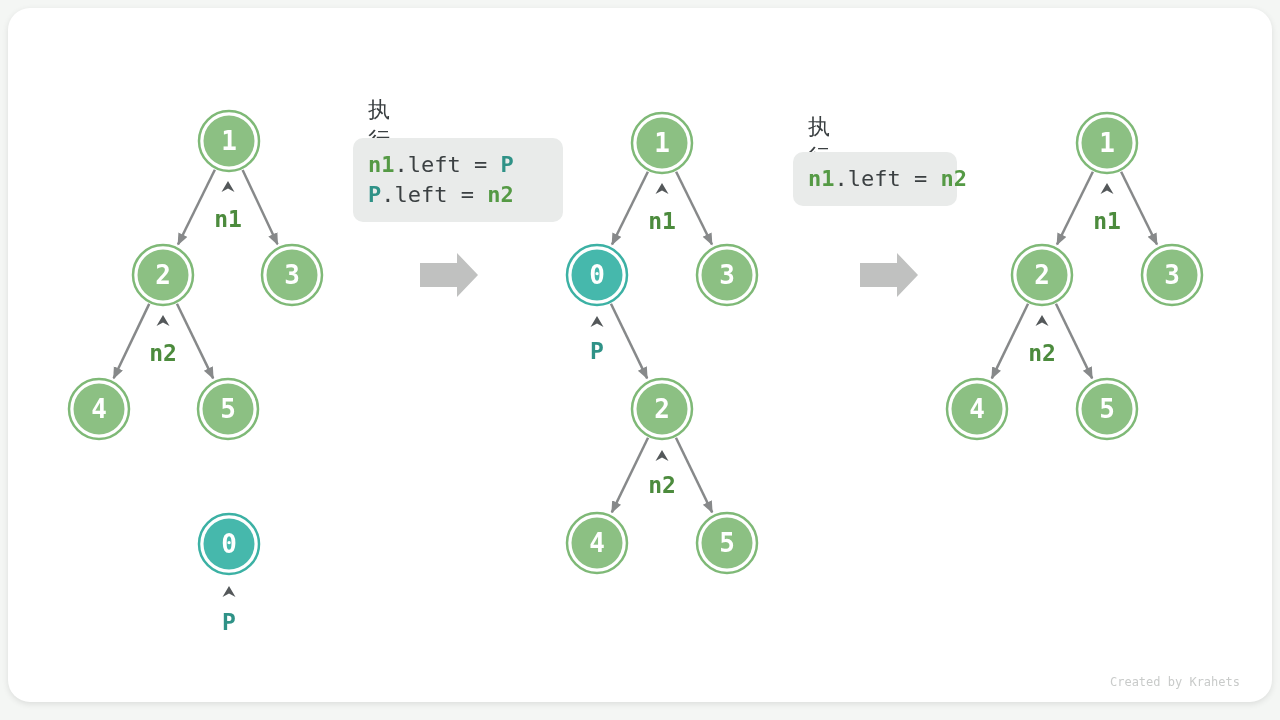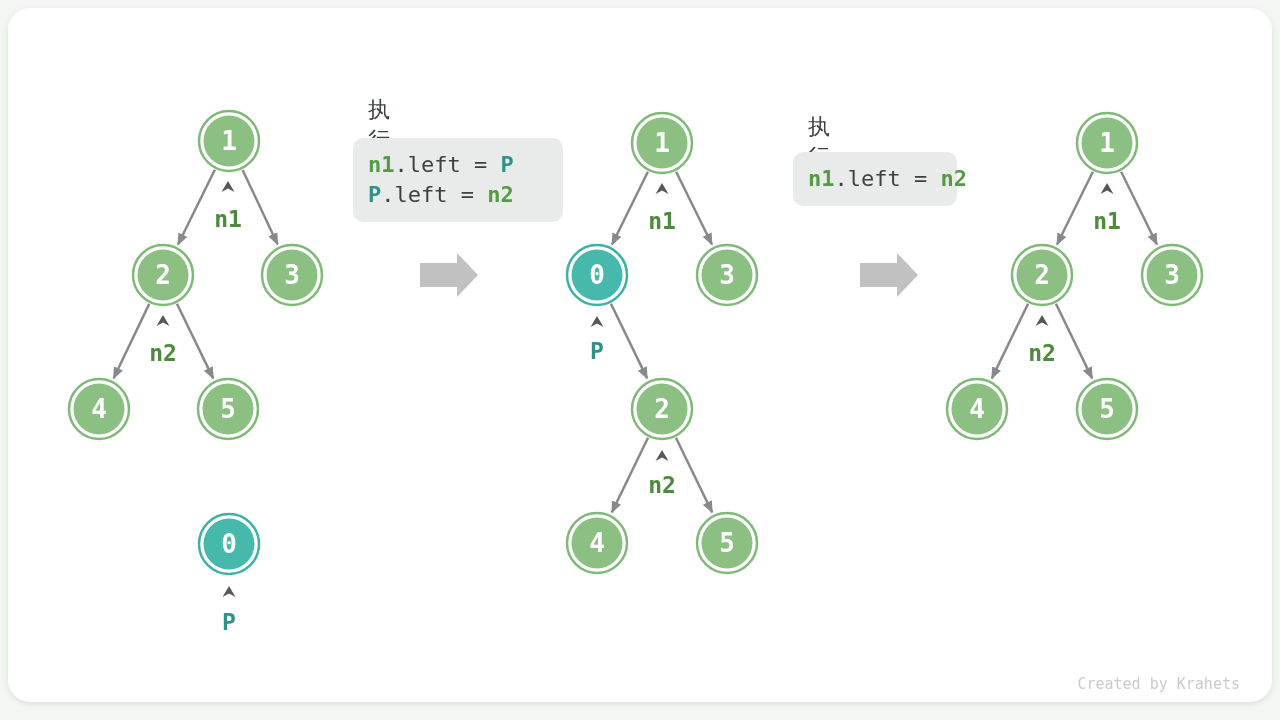--- a/index.html
+++ b/index.html
@@ -28,21 +28,21 @@
     font-family: "DejaVu Sans Mono", "Liberation Mono", monospace;
     font-size: 22px; line-height: 30px;
     color: #3b4042; white-space: pre;
   }
   .tok-plain { color: #3b4042; }
   .tok-green { color: #559a45; font-weight: bold; }
   .tok-teal  { color: #2f9287; font-weight: bold; }
   .footer {
     position: absolute; right: 40px; top: 675px;
     font-family: "DejaVu Sans Mono", "Liberation Mono", monospace;
-    font-size: 15px; color: #c9cbca;
+    font-size: 12px; color: #c9cbca;
   }
 </style>
 </head>
 <body>
 
 <div class="stage">
   <div class="card"></div>
 
   <svg id="diagram" width="1280" height="720">
       <defs>

